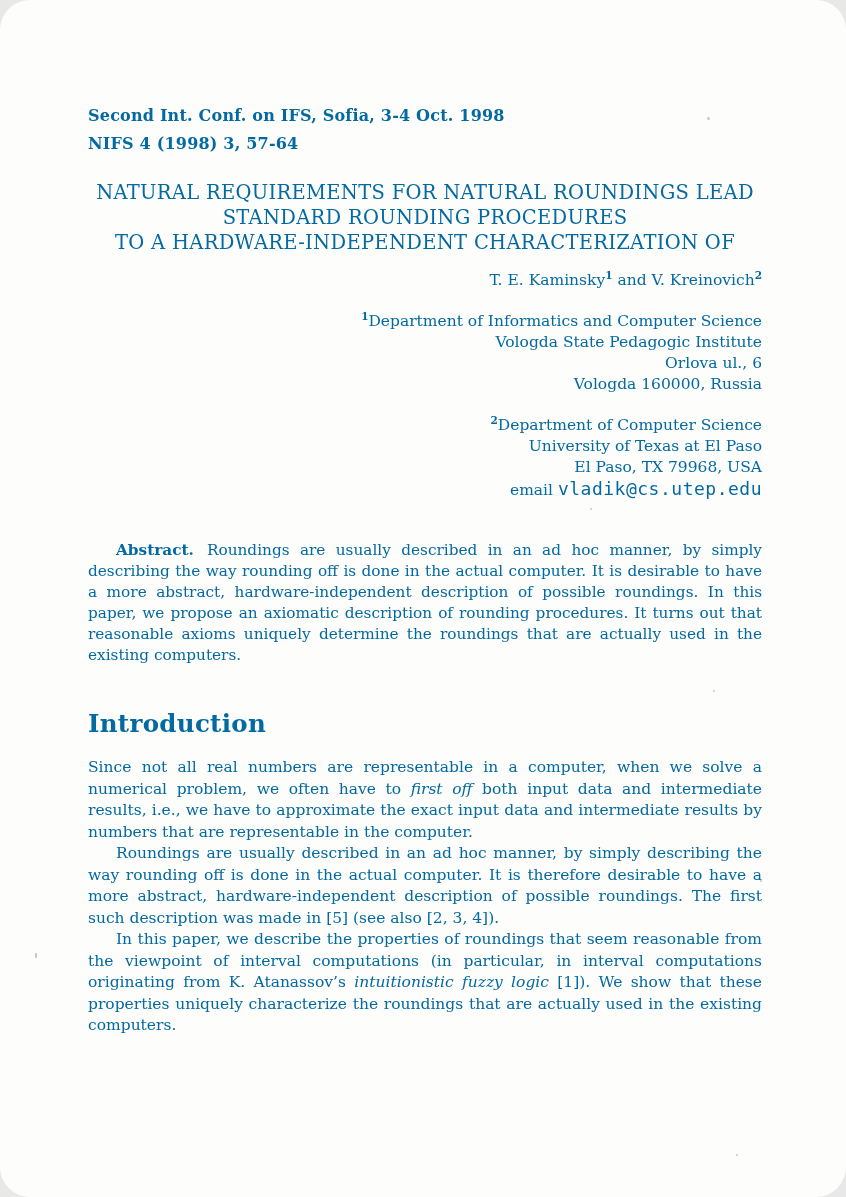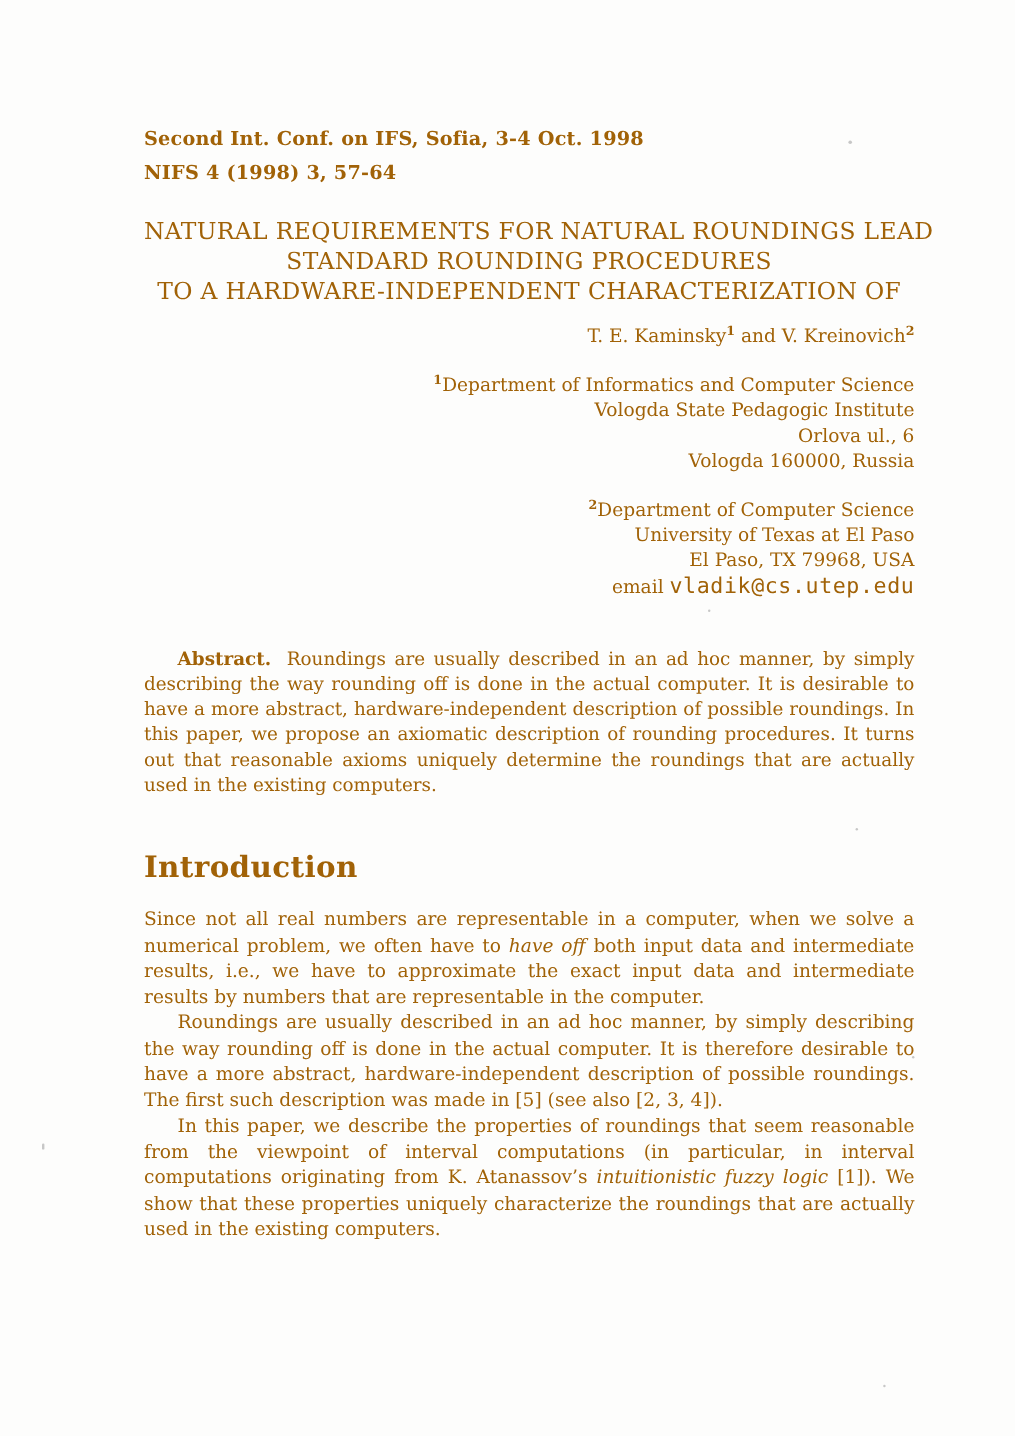--- a/index.html
+++ b/index.html
@@ -6,25 +6,26 @@
     margin: 0;
     padding: 0;
     background: #e8e8e8;
   }
   .page {
     position: relative;
     width: 846px;
     height: 1197px;
     margin: 0 auto;
     background: #fdfdfc;
-    color: #a16207;
+    color: #0369a1;
     font-family: "DejaVu Serif", "Liberation Serif", serif;
     overflow: hidden;
     box-sizing: border-box;
-    padding: 102px 84px 0 120px;
+    padding: 102px 84px 0 88px;
+    border-radius: 30px;
   }
   .header {
     font-weight: bold;
     font-size: 16px;
     line-height: 28px;
     letter-spacing: 0.2px;
   }
   .title {
     margin: 22px 0 0 0;
     font-size: 19.5px;
@@ -124,21 +125,21 @@
     <div><span>email </span><span class="mono">vladik@cs.utep.edu</span></div>
   </div>
 
   <p class="abstract">
     <b>Abstract.</b><span>Roundings are usually described in an ad hoc manner, by simply describing the way rounding off is done in the actual computer. It is desirable to have a more abstract, hardware-independent description of possible roundings. In this paper, we propose an axiomatic description of rounding procedures. It turns out that reasonable axioms uniquely determine the roundings that are actually used in the existing computers.</span>
   </p>
 
   <h2 class="section-heading">Introduction</h2>
 
   <p class="body-par first">
-    <span>Since not all real numbers are representable in a computer, when we solve a numerical problem, we often have to </span><em>have off</em><span> both input data and intermediate results, i.e., we have to approximate the exact input data and intermediate results by numbers that are representable in the computer.</span>
+    <span>Since not all real numbers are representable in a computer, when we solve a numerical problem, we often have to </span><em>first off</em><span> both input data and intermediate results, i.e., we have to approximate the exact input data and intermediate results by numbers that are representable in the computer.</span>
   </p>
 
   <p class="body-par indent">Roundings are usually described in an ad hoc manner, by simply describing the way rounding off is done in the actual computer. It is therefore desirable to have a more abstract, hardware-independent description of possible roundings. The first such description was made in [5] (see also [2, 3, 4]).</p>
 
   <p class="body-par indent">
     <span>In this paper, we describe the properties of roundings that seem reasonable from the viewpoint of interval computations (in particular, in interval computations originating from K. Atanassov’s </span><em>intuitionistic fuzzy logic</em><span> [1]). We show that these properties uniquely characterize the roundings that are actually used in the existing computers.</span>
   </p>
 
   <div class="speck" style="left:707px; top:117px;"></div>
   <div class="speck" style="left:590px; top:508px; width:2px; height:2px;"></div>

